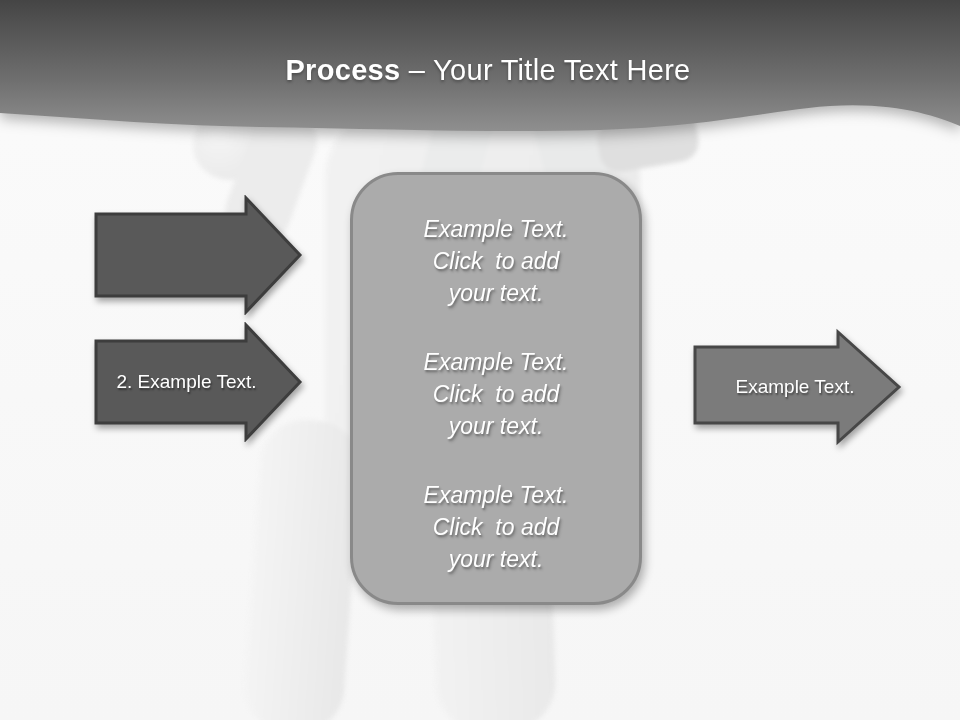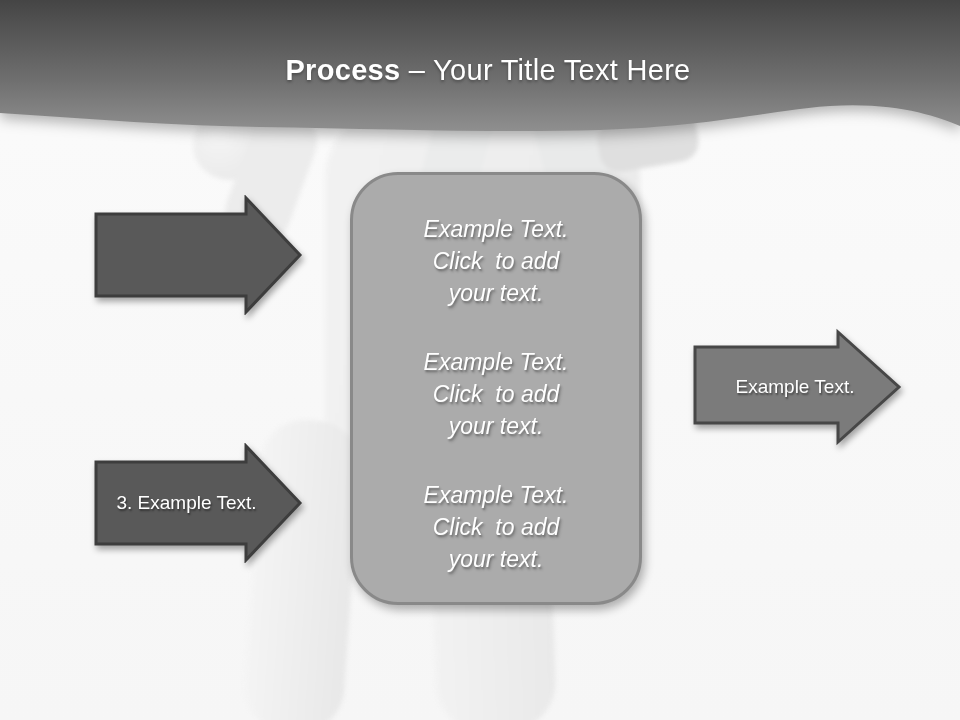--- a/index.html
+++ b/index.html
@@ -105,27 +105,27 @@
   <div id="title">
     <span class="t-bold">Process</span><span class="t-rest"> – Your Title Text Here</span>
   </div>
 
   <div class="arrow" id="arrow-1">
     <svg width="210" height="120" viewBox="0 0 210 120">
       <polygon points="2,19 152,19 152,3 206,60 152,117 152,101 2,101" fill="#595959" stroke="#3d3d3d" stroke-width="3"></polygon>
     </svg>
   </div>
 
-
-  <div class="arrow" id="arrow-3">
+  <div class="arrow" id="arrow-2">
     <svg width="210" height="120" viewBox="0 0 210 120">
       <polygon points="2,19 152,19 152,3 206,60 152,117 152,101 2,101" fill="#595959" stroke="#3d3d3d" stroke-width="3"></polygon>
     </svg>
-    <div class="arrow-label">3. Example Text.</div>
+    <div class="arrow-label">2. Example Text.</div>
   </div>
+
 
   <div id="center-box">
     <div class="box-para">
       <div class="box-line">Example Text.</div>
       <div class="box-line">Click  to add</div>
       <div class="box-line">your text.</div>
     </div>
     <div class="box-para">
       <div class="box-line">Example Text.</div>
       <div class="box-line">Click  to add</div>

